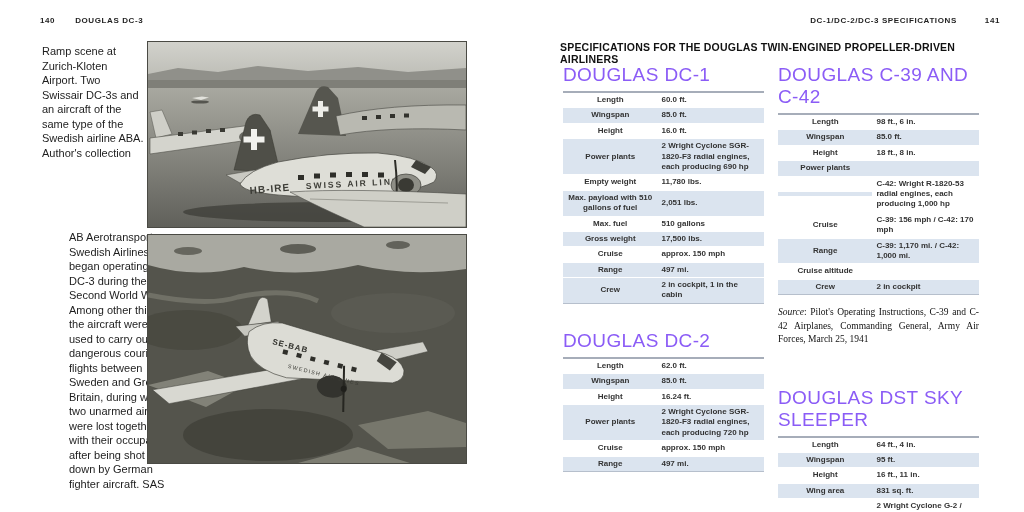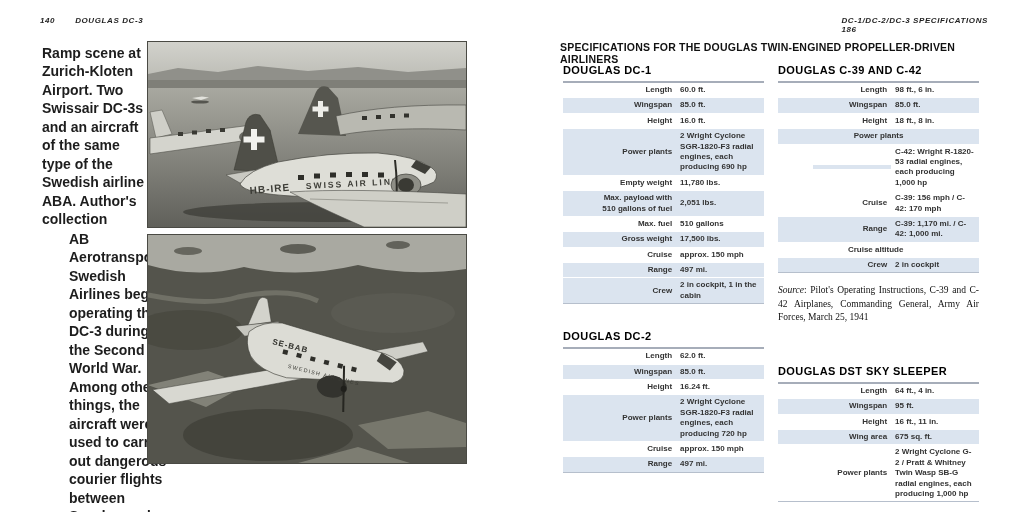--- a/index.html
+++ b/index.html
@@ -1,45 +1,45 @@
 <!DOCTYPE html>
 <html><head>
 <meta charset="utf-8">
 <style>
   html,body{margin:0;padding:0;background:#e9e9e9;}
   .spread{position:relative;width:1024px;height:512px;background:#ffffff;overflow:hidden;
           font-family:"Liberation Sans",sans-serif;color:#1a1a1a;}
   
-  .run-head{position:absolute;top:16px;font-size:8px;font-weight:700;letter-spacing:.6px;color:#1f1f1f;display:flex;align-items:baseline;font-style:italic;}
+  .run-head{position:absolute;top:16px;font-size:8px;font-weight:700;letter-spacing:.6px;color:#1f1f1f;display:flex;align-items:baseline;}
   .run-head.left{left:40px;gap:20px;}
-  .run-head.right{right:36px;flex-direction:column;}
+  .run-head.right{right:24px;gap:28px;}
   
-  .caption{position:absolute;left:42px;width:102px;font-size:14px;line-height:1.32;font-weight:700;color:#1d1d1d;margin:0;}
+  .caption{position:absolute;left:42px;width:102px;font-size:11px;line-height:1.32;font-weight:400;color:#1d1d1d;margin:0;}
   .cap1{top:44px;}
   .cap2{top:230px;margin-left:27px;}
   
   .photo{position:absolute;left:148px;outline:1px solid #4a4a44;background:#9a9a92;}
   .photo1{top:42px;width:318px;height:185px;}
   .photo2{top:235px;width:318px;height:228px;}
   .photo svg{display:block;width:100%;height:100%;}
   
   .main-title{position:absolute;left:560px;top:41px;width:420px;margin:0;
               font-size:10.5px;font-weight:700;letter-spacing:.2px;color:#111;}
   .col{position:absolute;top:64px;width:201px;}
   .col1{left:563px;}
   .col2{left:778px;}
-  .sec-h{margin:0 0 5px 0;font-size:11px;font-weight:700;letter-spacing:.4px;color:#000000;}
+  .sec-h{margin:0 0 5px 0;font-size:19px;font-weight:400;letter-spacing:.4px;color:#8b5cf6;}
   .section{margin:0;}
   .col1 .section + .section{margin-top:26px;}
   .col2 .section + .section{margin-top:40px;}
   .spec-table{border-top:2px solid #a6adb9;border-bottom:1px solid #b6bfcc;font-size:8px;font-weight:600;color:#333;}
   .spec-row{display:flex;align-items:center;border-bottom:1px solid #ffffff;min-height:12px;}
   .spec-row:last-child{border-bottom:none;}
   .cell{padding:2px 4px;line-height:1.3;box-sizing:border-box;}
-  .cell.label{width:47%;text-align:right;margin-left:35px;}
+  .cell.label{width:47%;text-align:center;}
   .cell.value{width:53%;text-align:left;}
   .spec-row.shade,.cell.shade{background:#dbe4ef;}
   .source{font-family:"Liberation Serif",serif;font-size:9.5px;line-height:1.42;color:#111;
           margin:11px 0 0 0;text-align:justify;}
   .source .src-label{font-style:italic;}
 </style>
 </head>
 <body>
 
 <div class="spread">
@@ -147,21 +147,21 @@
         <path d="M196 128 L200 174" stroke="#262621" stroke-width="2"></path>
         <circle cx="198" cy="151" r="3" fill="#1f1f1b"></circle>
         <text x="122" y="114" font-size="8" font-weight="bold" letter-spacing="1" fill="#34342f" transform="rotate(8 122 114)">SE-BAB</text>
         <text x="140" y="136" font-size="5.5" letter-spacing="1.2" fill="#3c3c36" transform="rotate(8 140 136)">SWEDISH AIR LINES</text>
       </g>
     </svg>
   </div>
 
   <div class="run-head right">
     <span>DC-1/DC-2/DC-3 SPECIFICATIONS</span>
-    <span>186</span>
+    <span>141</span>
   </div>
 
   <h1 class="main-title">SPECIFICATIONS FOR THE DOUGLAS TWIN-ENGINED PROPELLER-DRIVEN AIRLINERS</h1>
 
   <div class="col col1">
     <div class="section">
       <h2 class="sec-h">DOUGLAS DC-1</h2>
       <div class="spec-table">
           <div class="spec-row">
             <div class="cell label">Length</div>
@@ -292,21 +292,21 @@
           <div class="spec-row shade">
             <div class="cell label">Wingspan</div>
             <div class="cell value">95 ft.</div>
           </div>
           <div class="spec-row">
             <div class="cell label">Height</div>
             <div class="cell value">16 ft., 11 in.</div>
           </div>
           <div class="spec-row shade">
             <div class="cell label">Wing area</div>
-            <div class="cell value">675 sq. ft.</div>
+            <div class="cell value">831 sq. ft.</div>
           </div>
           <div class="spec-row">
             <div class="cell label">Power plants</div>
             <div class="cell value">2 Wright Cyclone G-2 / Pratt &amp; Whitney Twin Wasp SB-G radial engines, each producing 1,000 hp</div>
           </div>
         </div>
 
     </div>
   </div>
 

